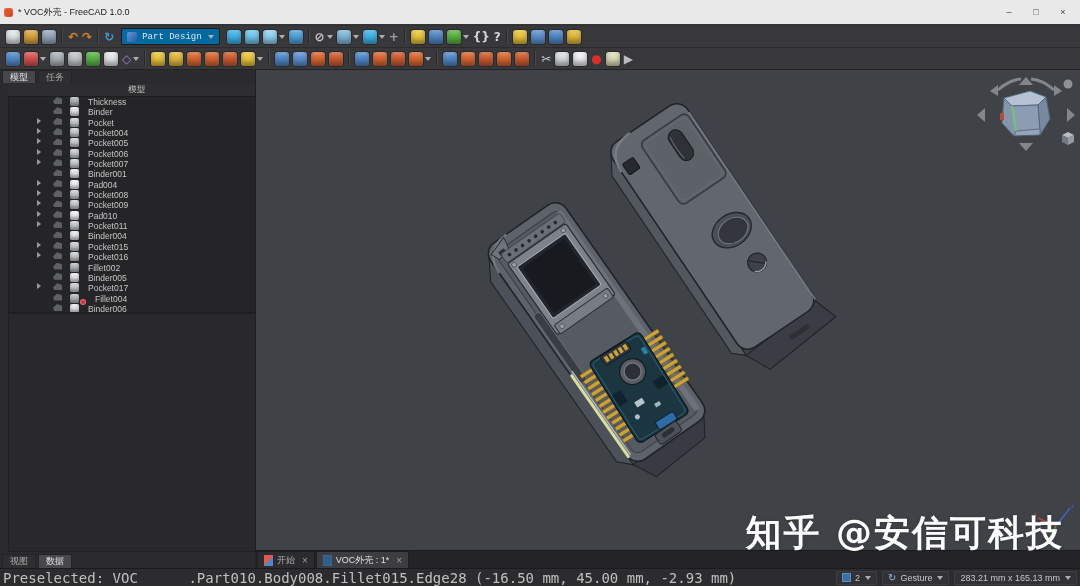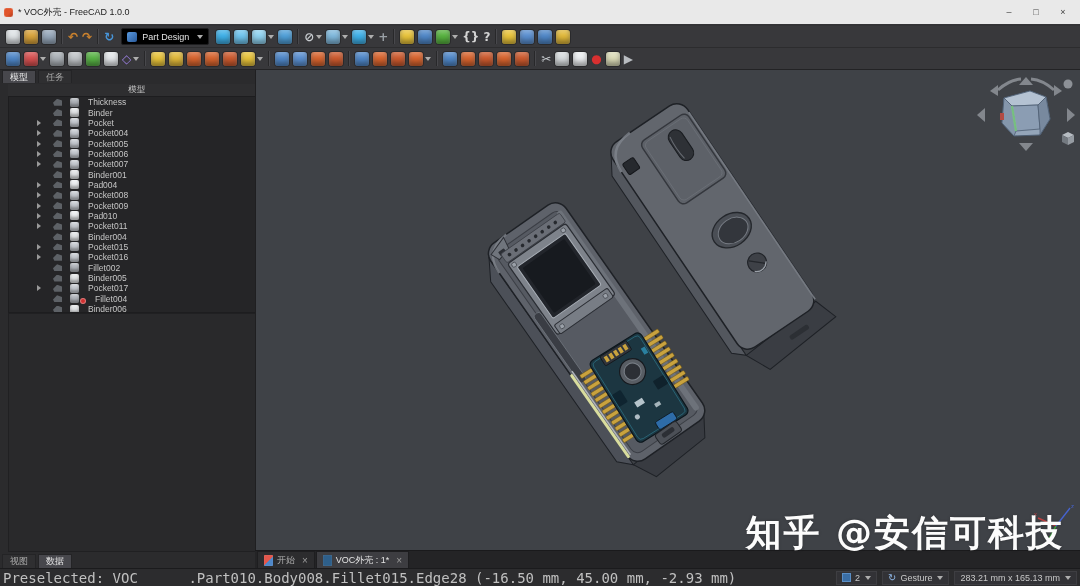--- a/index.html
+++ b/index.html
@@ -33,39 +33,39 @@
   .chip { display:none; width:14px; height:14px; border-radius:3px;
     box-shadow:inset 0 -4px 5px rgba(0,0,0,.38), inset 0 3px 4px rgba(255,255,255,.28),
     0 0 0 1px rgba(0,0,0,.25); }
   .chip.hasbg { display:block; }
   .glyph { font-size:12px; line-height:14px; font-weight:bold;
     font-family:"DejaVu Sans",sans-serif; }
   .glyph:empty { display:none; }
   .ddm { width:0; height:0; border-left:3px solid transparent; border-right:3px solid transparent;
     border-top:4px solid #aeaeae; margin-left:1px; }
   .combo { display:flex; align-items:center; gap:5px; height:17px; min-width:88px;
-    background:#000000; border:1px solid #1d1d1f; border-radius:2px; padding:0 5px; margin:0 5px; }
+    background:#0369a1; border:1px solid #1d1d1f; border-radius:2px; padding:0 5px; margin:0 5px;font-family:Liberation Mono, monospace; }
   .combo-icon { width:10px; height:10px; border-radius:2px;
     background:linear-gradient(135deg,#5a9ae0,#2a5a9a); }
   .combo-label { font-size:9px; color:#e2e2e2; flex:1; white-space:nowrap; }
 
   
   .left-dock { position:absolute; left:0; top:70px; width:287px; bottom:18px; background:#2b2b2d; }
   .dock-tabs { position:absolute; top:0; left:2px; height:13px; display:flex; gap:2px; }
   .dtab { font-size:9px; color:#aaa; padding:0 7px; display:flex; align-items:center;
     background:#2f2f31; border:1px solid #242426; border-bottom:none; }
   .dtab.active { background:#47474c; color:#e8e8e8; }
   .phead { position:absolute; top:14px; left:8px; right:3px; height:12px; background:#2e2e30;
     display:flex; align-items:center; padding:0 3px; }
   .phead-title { flex:1; text-align:center; font-size:8.5px; color:#c8c8c8; }
   .phead-btns { display:flex; gap:4px; }
   .pbtn { font-size:8px; color:#9a9a9a; line-height:12px; }
   .tree { position:absolute; top:26px; left:8px; right:3px; height:217px; background:#252527;
     border:1px solid #1d1d1f; overflow:hidden; }
-  .trow { display:flex; align-items:center; height:10.35px; padding-left:28px; gap:8px; }
+  .trow { display:flex; height:10.35px; padding-left:28px; gap:8px; }
   .tw { width:8px; display:flex; justify-content:flex-start; }
   .tw.exp::before { content:""; display:block; width:0; height:0;
     border-left:4.5px solid #9a9a9a; border-top:3px solid transparent; border-bottom:3px solid transparent; }
   .tflag { width:9px; height:7px; background:#5d6166; flex:none;
     clip-path:polygon(0 60%, 45% 0, 100% 25%, 100% 100%, 15% 100%); }
   .tfi { width:9px; height:9px; border-radius:2px; flex:none;
     box-shadow:inset 0 -3px 3px rgba(0,0,0,.35), inset 0 2px 2px rgba(255,255,255,.3); }
   .terr { width:6px; height:6px; border-radius:50%; background:#d03030; flex:none;
     margin-left:-7px; margin-top:5px; border:1px solid rgba(255,255,255,.35); }
   .tlabel { font-size:8.5px; color:#c6c6c6; white-space:nowrap; padding-left:1px; }

